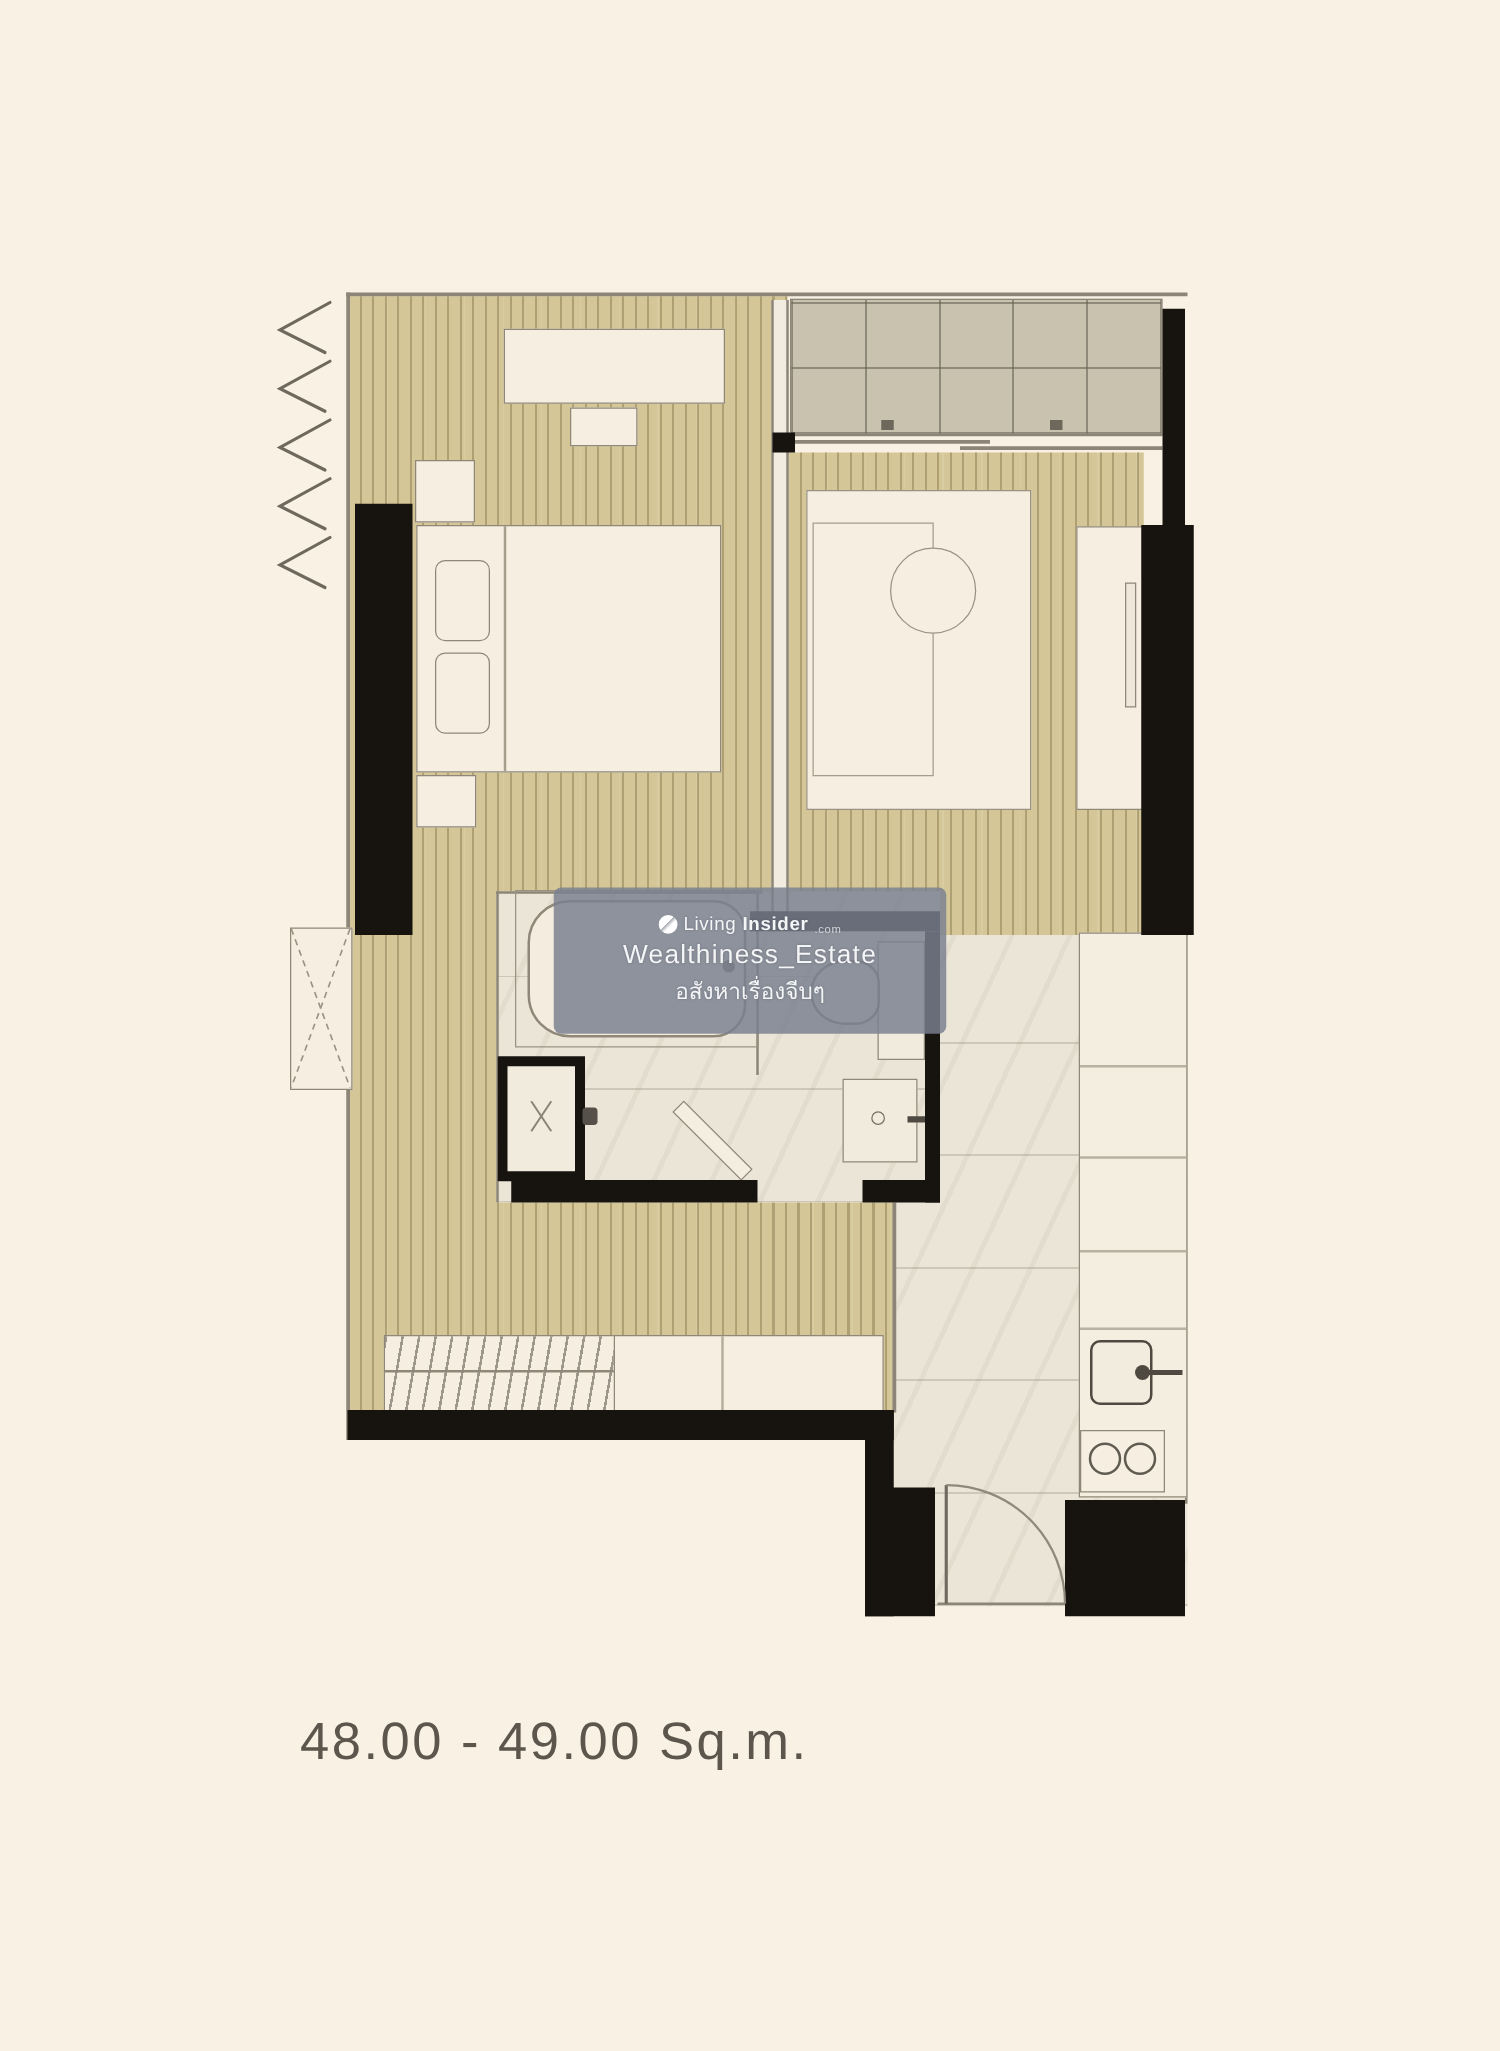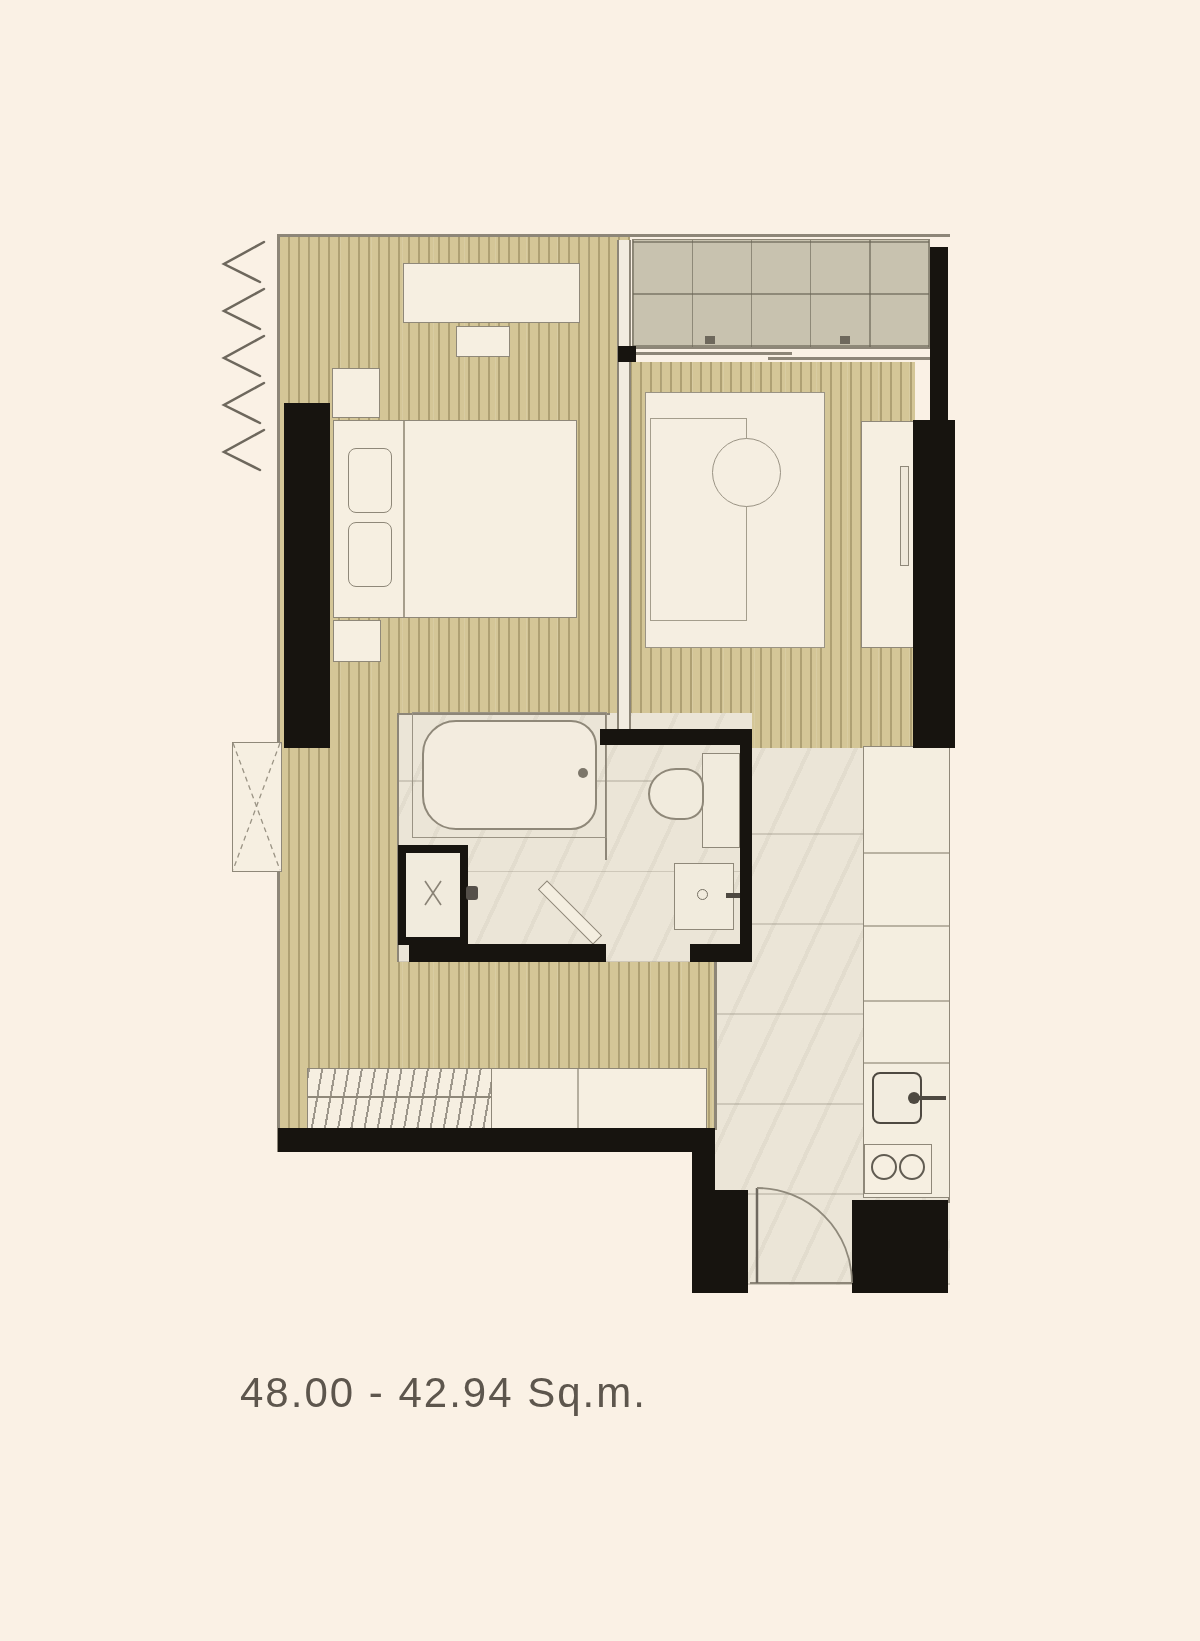--- a/index.html
+++ b/index.html
@@ -152,18 +152,28 @@
   <svg width="80" height="250" viewBox="0 0 80 250" style="left:212px;top:240px;">
     <g stroke="#6e685d" stroke-width="2.5" fill="none" stroke-linecap="round">
       <polyline points="52,2 12,24 48,42"></polyline>
       <polyline points="52,49 12,71 48,89"></polyline>
       <polyline points="52,96 12,118 48,136"></polyline>
       <polyline points="52,143 12,165 48,183"></polyline>
       <polyline points="52,190 12,212 48,230"></polyline>
     </g>
   </svg>
 
+  <div id="watermark">
+    <div class="l1">
+      <span class="wm-logo"></span>
+      <span>Living</span>
+      <span class="bold">Insider</span>
+      <span class="tld">.com</span>
+    </div>
+    <div class="l2">Wealthiness_Estate</div>
+    <div class="l3">อสังหาเรื่องจีบๆ</div>
+  </div>
 
   <div id="caption">
-    <div class="t2">48.00 - 42.94 Sq.m.</div>
+    <div class="t2">48.00 - 49.00 Sq.m.</div>
   </div>
 
 </div>
 
 </body></html>

